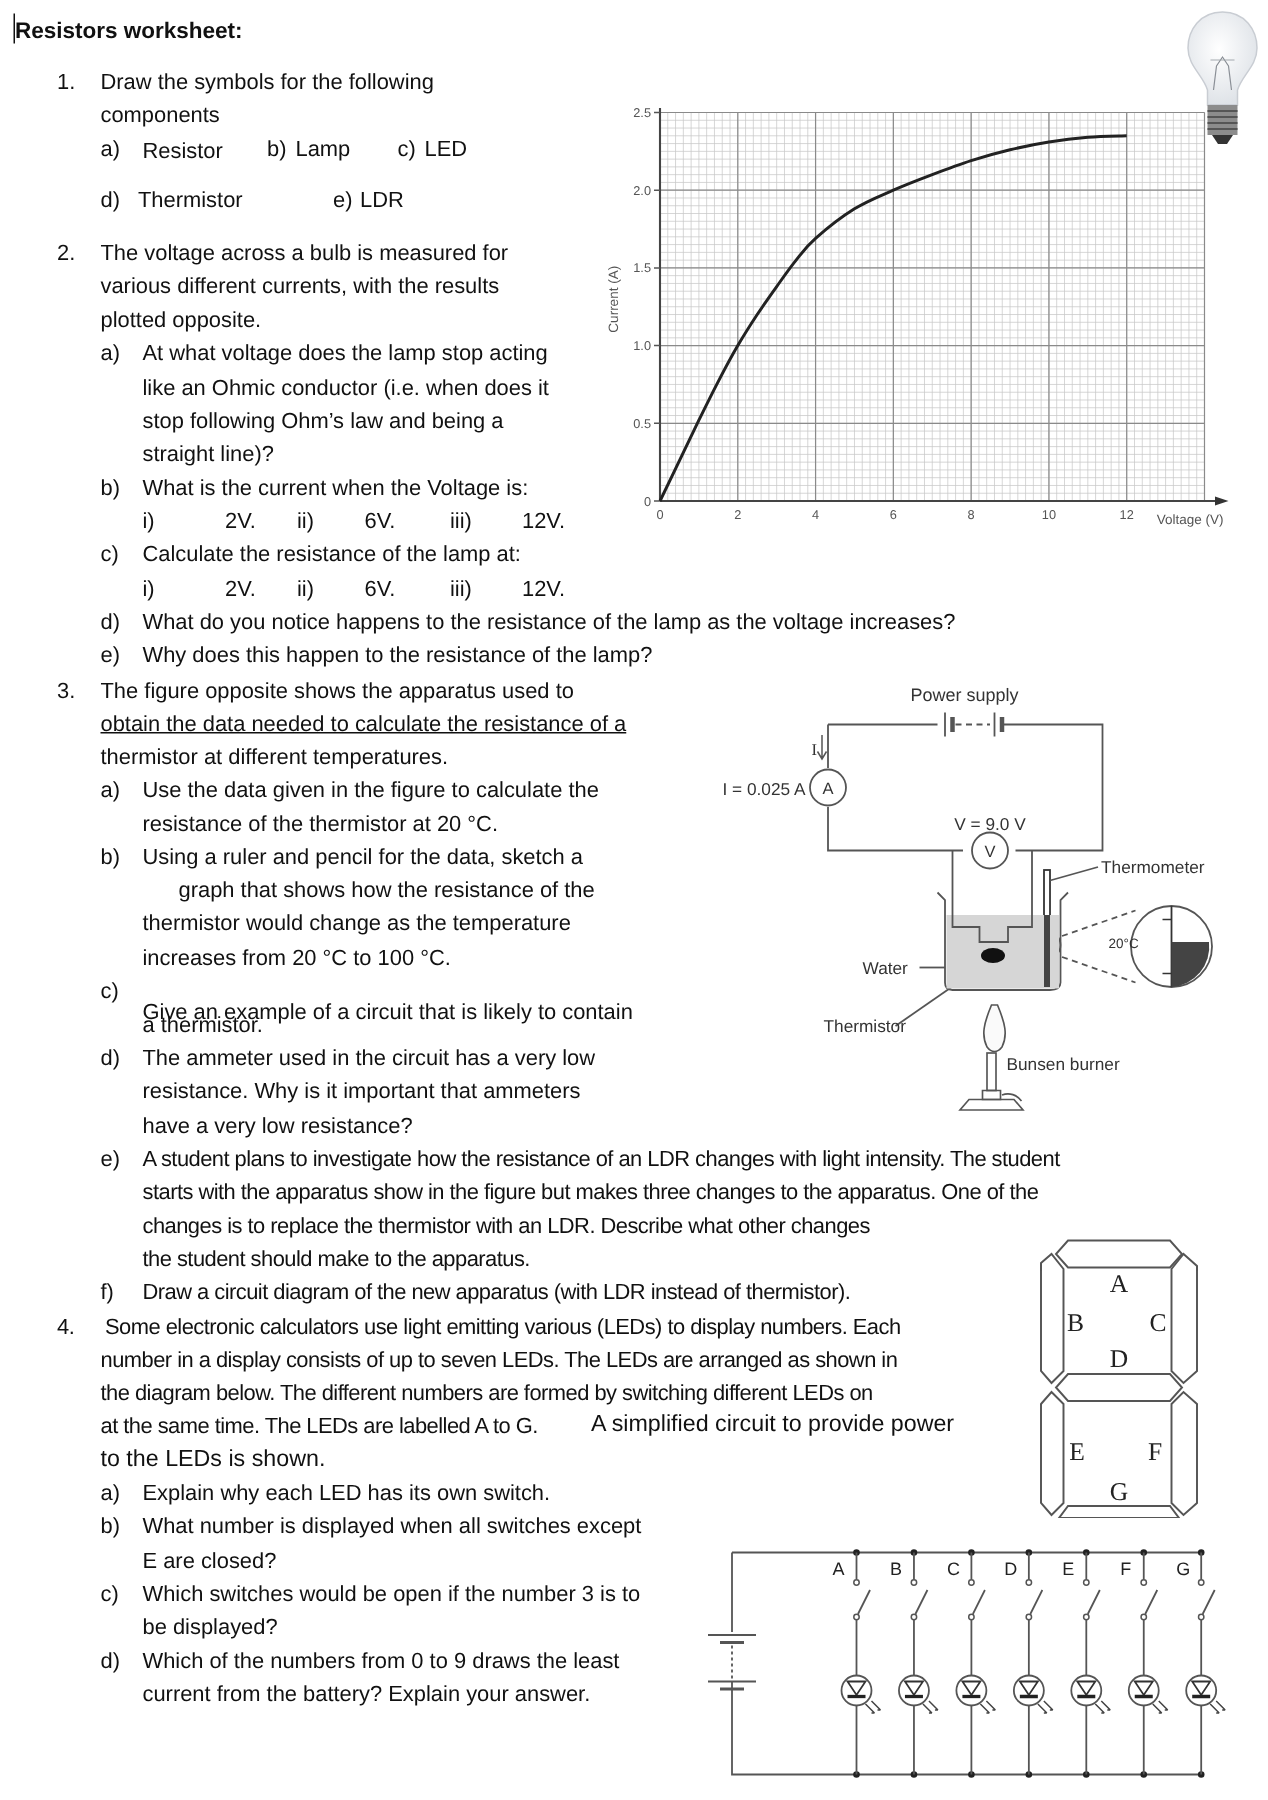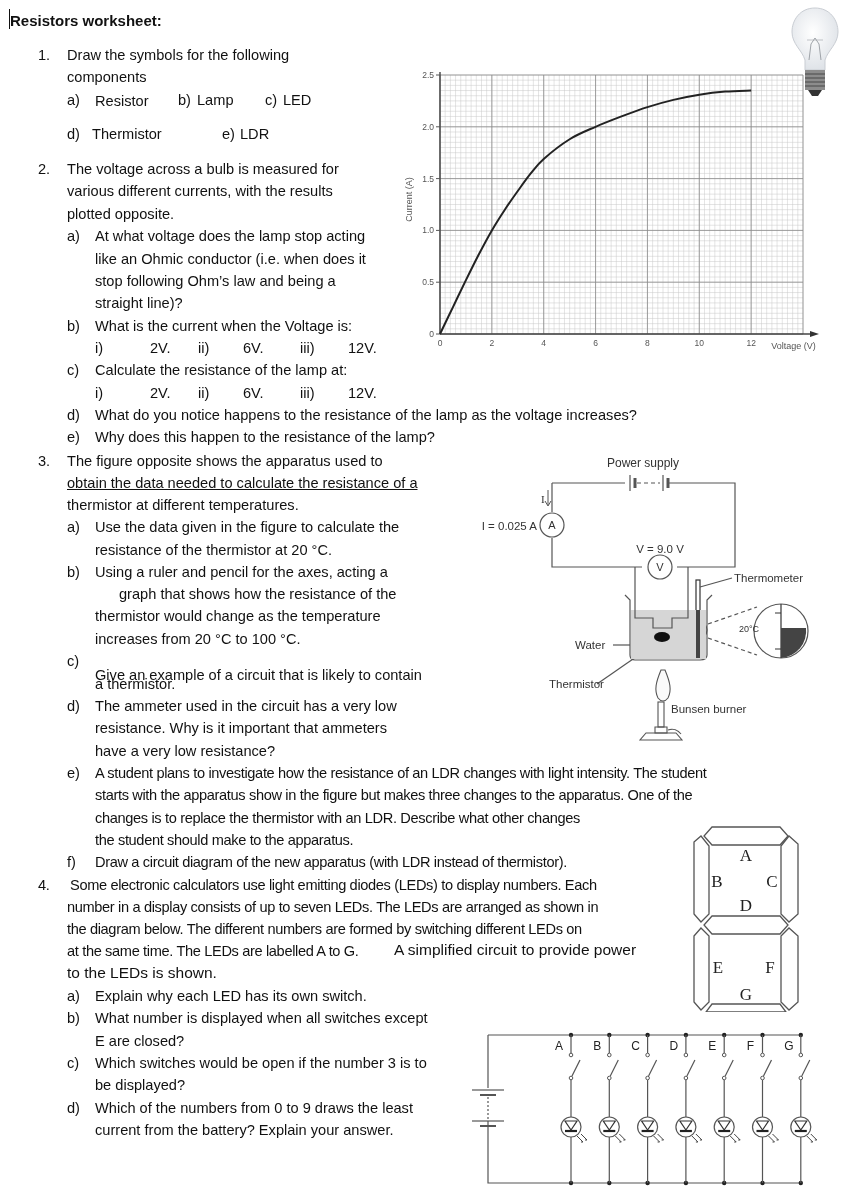--- a/index.html
+++ b/index.html
@@ -252,21 +252,21 @@
 </svg>
 
 <div class="t" style="left:38px;top:450px;">3.</div>
 <div class="t" style="left:67px;top:450px;">The figure opposite shows the apparatus used to</div>
 <div class="t" style="left:67px;top:472px;text-decoration:underline;">obtain the data needed to calculate the resistance of a</div>
 <div class="t" style="left:67px;top:494px;">thermistor at different temperatures.</div>
 <div class="t" style="left:67px;top:516px;">a)</div>
 <div class="t" style="left:95px;top:516px;">Use the data given in the figure to calculate the</div>
 <div class="t" style="left:95px;top:539px;">resistance of the thermistor at 20 °C.</div>
 <div class="t" style="left:67px;top:561px;">b)</div>
-<div class="t" style="left:95px;top:561px;">Using a ruler and pencil for the axes, acting a</div>
+<div class="t" style="left:95px;top:561px;">Using a ruler and pencil for the data, sketch a</div>
 <div class="t" style="left:95px;top:583px;margin-left:24px;">graph that shows how the resistance of the</div>
 <div class="t" style="left:95px;top:605px;">thermistor would change as the temperature</div>
 <div class="t" style="left:95px;top:628px;">increases from 20 °C to 100 °C.</div>
 <div class="t" style="left:67px;top:650px;">c)</div>
 <div class="t" style="left:95px;top:664px;">Give an example of a circuit that is likely to contain</div>
 <div class="t" style="left:95px;top:673px;">a thermistor.</div>
 <div class="t" style="left:67px;top:695px;">d)</div>
 <div class="t" style="left:95px;top:695px;">The ammeter used in the circuit has a very low</div>
 <div class="t" style="left:95px;top:717px;">resistance. Why is it important that ammeters</div>
 <div class="t" style="left:95px;top:740px;">have a very low resistance?</div>
@@ -333,21 +333,21 @@
   <text x="77" y="80" font-size="11.5" text-anchor="end" fill="#333">I = 0.025 A</text>
   <text x="200" y="103" font-size="11.5" text-anchor="middle" fill="#333">V = 9.0 V</text>
   <text x="274" y="132" font-size="11.5" fill="#333">Thermometer</text>
   <text x="279" y="182" font-size="9" fill="#333">20°C</text>
   <text x="115" y="199" font-size="11.5" fill="#333">Water</text>
   <text x="89" y="238" font-size="11.5" fill="#333">Thermistor</text>
   <text x="211" y="263" font-size="11.5" fill="#333">Bunsen burner</text>
 </svg>
 
 <div class="t cond" style="left:38px;top:874px;">4.</div>
-<div class="t cond" style="left:70px;top:874px;">Some electronic calculators use light emitting diodes (LEDs) to display numbers. Each</div>
+<div class="t cond" style="left:70px;top:874px;">Some electronic calculators use light emitting various (LEDs) to display numbers. Each</div>
 <div class="t cond" style="left:67px;top:896px;">number in a display consists of up to seven LEDs. The LEDs are arranged as shown in</div>
 <div class="t cond" style="left:67px;top:918px;">the diagram below. The different numbers are formed by switching different LEDs on</div>
 <div class="t cond" style="left:67px;top:940px;">at the same time. The LEDs are labelled A to G.</div>
 <div class="t" style="left:394px;top:939px;font-size:15.5px;">A simplified circuit to provide power</div>
 <div class="t" style="left:67px;top:962px;font-size:15.5px;">to the LEDs is shown.</div>
 <div class="t" style="left:67px;top:985px;">a)</div>
 <div class="t" style="left:95px;top:985px;">Explain why each LED has its own switch.</div>
 <div class="t" style="left:67px;top:1007px;">b)</div>
 <div class="t" style="left:95px;top:1007px;">What number is displayed when all switches except</div>
 <div class="t" style="left:95px;top:1030px;">E are closed?</div>

